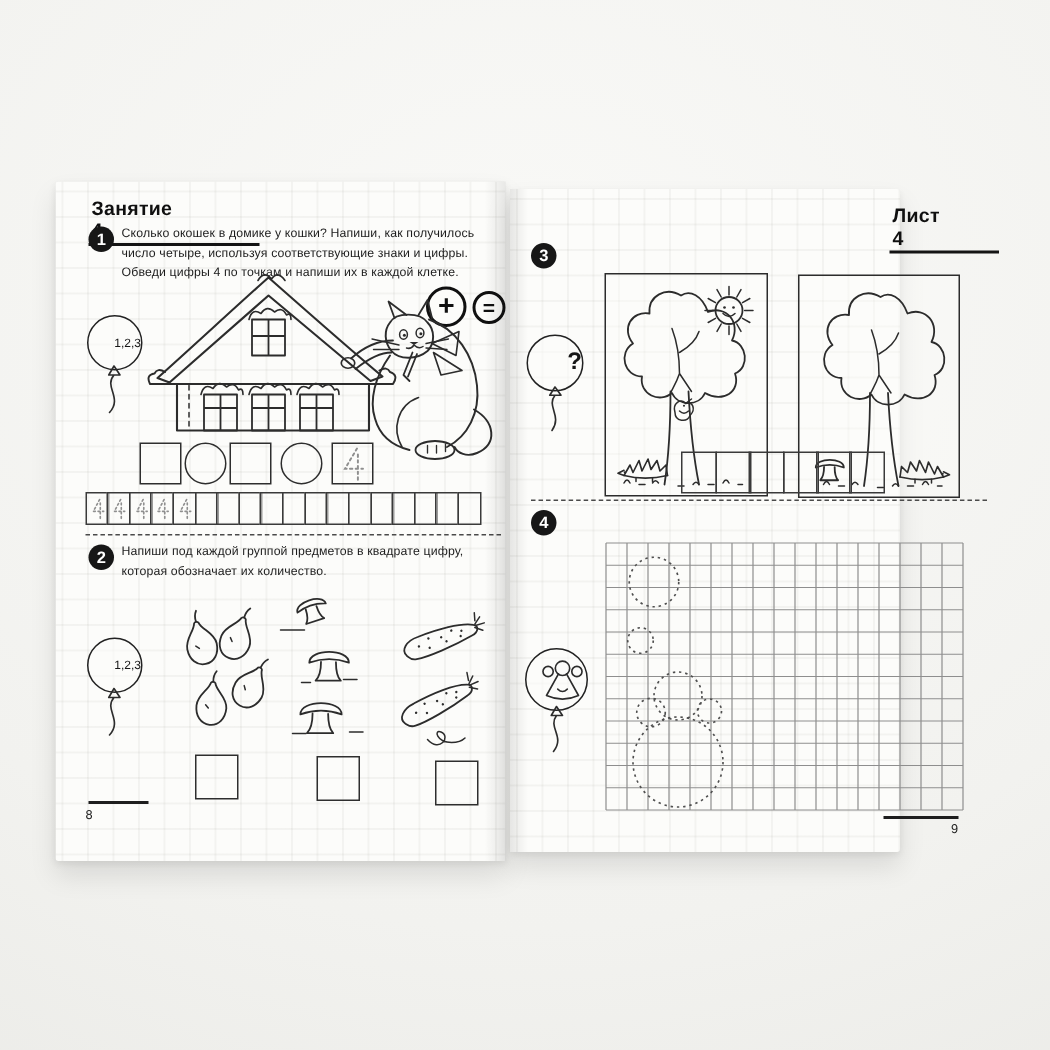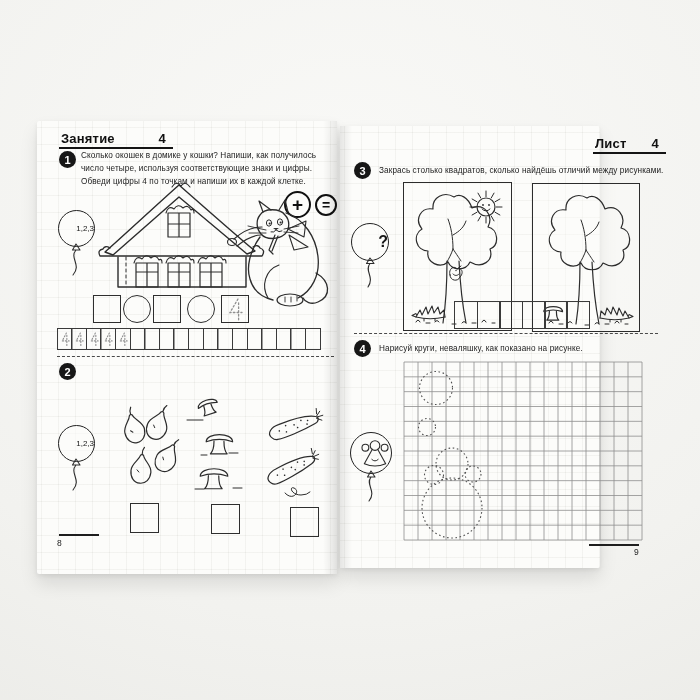--- a/index.html
+++ b/index.html
@@ -12,21 +12,21 @@
       linear-gradient(rgba(125,125,112,.07) 1px,transparent 1px),
       linear-gradient(90deg,rgba(125,125,112,.07) 1px,transparent 1px);
     background-size:17px 17px;background-position:4px 6px;}
   .page-left{left:37px;top:121px;width:300px;height:453px;border-radius:2px 0 0 2px;}
   .page-right{left:340px;top:126px;width:260px;height:442px;border-radius:0 2px 2px 0;}
   .page-left::after{content:'';position:absolute;right:0;top:0;bottom:0;width:14px;
     background:linear-gradient(90deg,transparent,rgba(0,0,0,.08));}
   .page-right::after{content:'';position:absolute;left:0;top:0;bottom:0;width:12px;
     background:linear-gradient(270deg,transparent,rgba(0,0,0,.09));}
   .hdr{position:absolute;border-bottom:2px solid #141414;font-weight:bold;font-size:13px;
-    color:#101010;display:flex;justify-content:space-between;padding:0 7px 1px 2px;letter-spacing:.2px;}
+    color:#101010;display:flex;justify-content:space-between;padding:0 7px 1px 2px;letter-spacing:.2px;flex-direction:column;}
   .badge{position:absolute;width:17px;height:17px;border-radius:50%;background:#171717;color:#fff;
     font-weight:bold;font-size:11px;display:flex;align-items:center;justify-content:center;}
   .task-text{position:absolute;font-size:8.2px;line-height:13px;color:#1c1c1c;letter-spacing:.1px;}
   .nowrap{white-space:nowrap;}
   .balloon{position:absolute;}
   .bub{border:1.5px solid #222;border-radius:50%;display:flex;align-items:center;justify-content:flex-end;
     font-size:8px;color:#161616;background:rgba(252,252,250,.6);}
   .bstring{position:absolute;}
   .sq{position:absolute;border:1.7px solid #2e2e2e;}
   .circ{border-radius:50%;}
@@ -217,20 +217,21 @@
         <div class="trace-cell"></div>
         <div class="trace-cell"></div>
         <div class="trace-cell"></div>
       </div>
 
     <div class="dashed-sep" style="left:20px;top:235px;width:277px"></div>
 
     <div class="badge" style="left:22px;top:242px">
       <span>2</span>
     </div>
+    <div class="task-text" style="left:44px;top:240px;width:258px">Напиши под каждой группой предметов в квадрате цифру, которая обозначает их количество.</div>
 
     <div class="balloon" style="left:21px;top:304px">
       <div class="bub" style="width:35px;height:35px">
         <span>1,2,3</span>
       </div>
       <svg class="bstring" style="left:5px;top:34px" width="26" height="34" viewBox="0 0 26 34">
         <path class="ink" stroke-width="1.1" d="M13,0 L9.5,6 L17,6 Z M13,6 C6,14 19,21 10,31"></path>
       </svg>
     </div>
 
@@ -265,21 +266,20 @@
   <div class="page page-right">
 
     <div class="hdr" style="left:253px;top:10px;width:64px">
       <span>Лист</span>
       <span>4</span>
     </div>
 
     <div class="badge" style="left:14px;top:36px">
       <span>3</span>
     </div>
-    <div class="task-text nowrap" style="left:39px;top:38px">Закрась столько квадратов, сколько найдёшь отличий между рисунками.</div>
 
     <div class="balloon" style="left:11px;top:97px">
       <div class="bub" style="width:36px;height:36px;font-size:16px;font-weight:bold">
         <span>?</span>
       </div>
       <svg class="bstring" style="left:6px;top:35px" width="26" height="32" viewBox="0 0 26 32">
         <path class="ink" stroke-width="1.1" d="M13,0 L9.5,5.5 L17,5.5 Z M13,5.5 C7,13 18,19 11,29"></path>
       </svg>
     </div>
 
@@ -320,21 +320,20 @@
         <div class="ans-cell"></div>
         <div class="ans-cell"></div>
         <div class="ans-cell"></div>
       </div>
 
     <div class="dashed-sep" style="left:14px;top:207px;width:304px"></div>
 
     <div class="badge" style="left:14px;top:214px">
       <span>4</span>
     </div>
-    <div class="task-text nowrap" style="left:39px;top:216px">Нарисуй круги, неваляшку, как показано на рисунке.</div>
 
     <div class="balloon" style="left:10px;top:306px">
       <div class="bub" style="width:40px;height:40px">
         <svg width="32" height="32" viewBox="-14 -16 28 30" style="position:static">
           <circle class="ink" stroke-width="1.1" cx="0" cy="-8" r="4.5"></circle>
           <path class="ink" stroke-width="1.1" d="M-2.5,-4.5 L-10,9 Q0,13.5 10,9 L2.5,-4.5"></path>
           <circle class="ink" stroke-width="1.1" cx="-9" cy="-6" r="3.2"></circle>
           <circle class="ink" stroke-width="1.1" cx="9" cy="-6" r="3.2"></circle>
           <path class="ink" stroke-width="1" d="M-3,5 Q0,8 3,5"></path>
         </svg>

